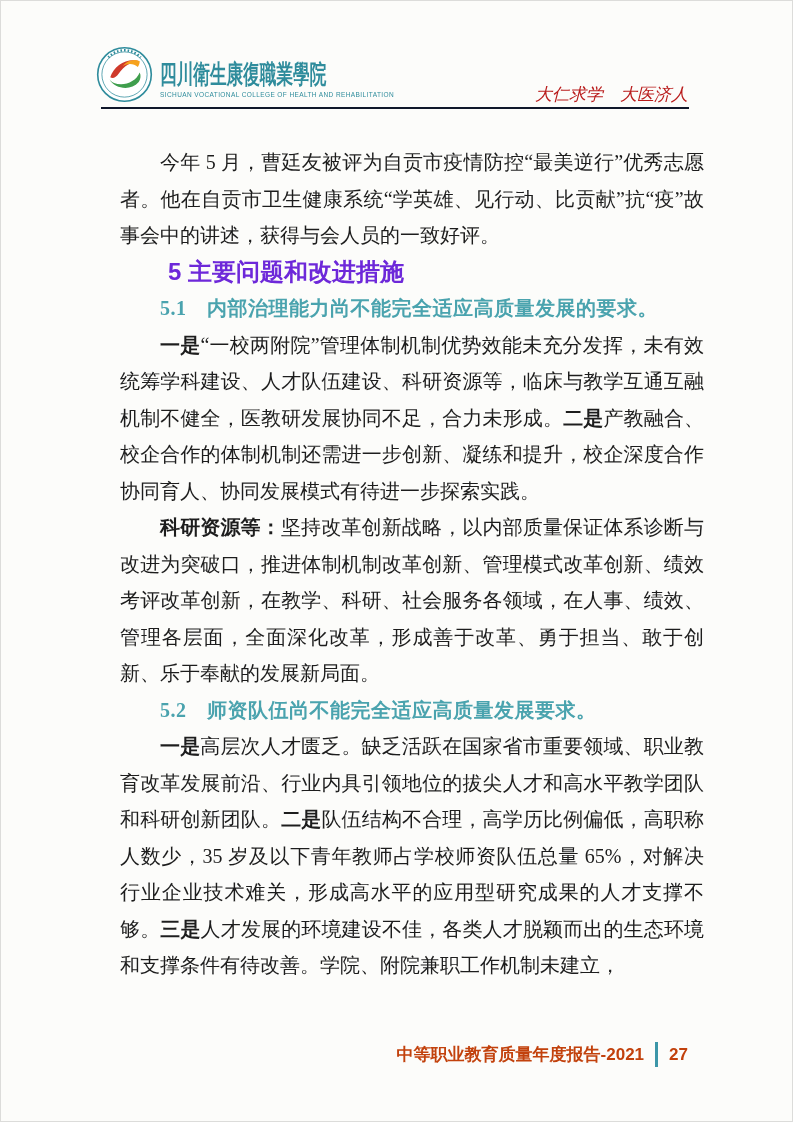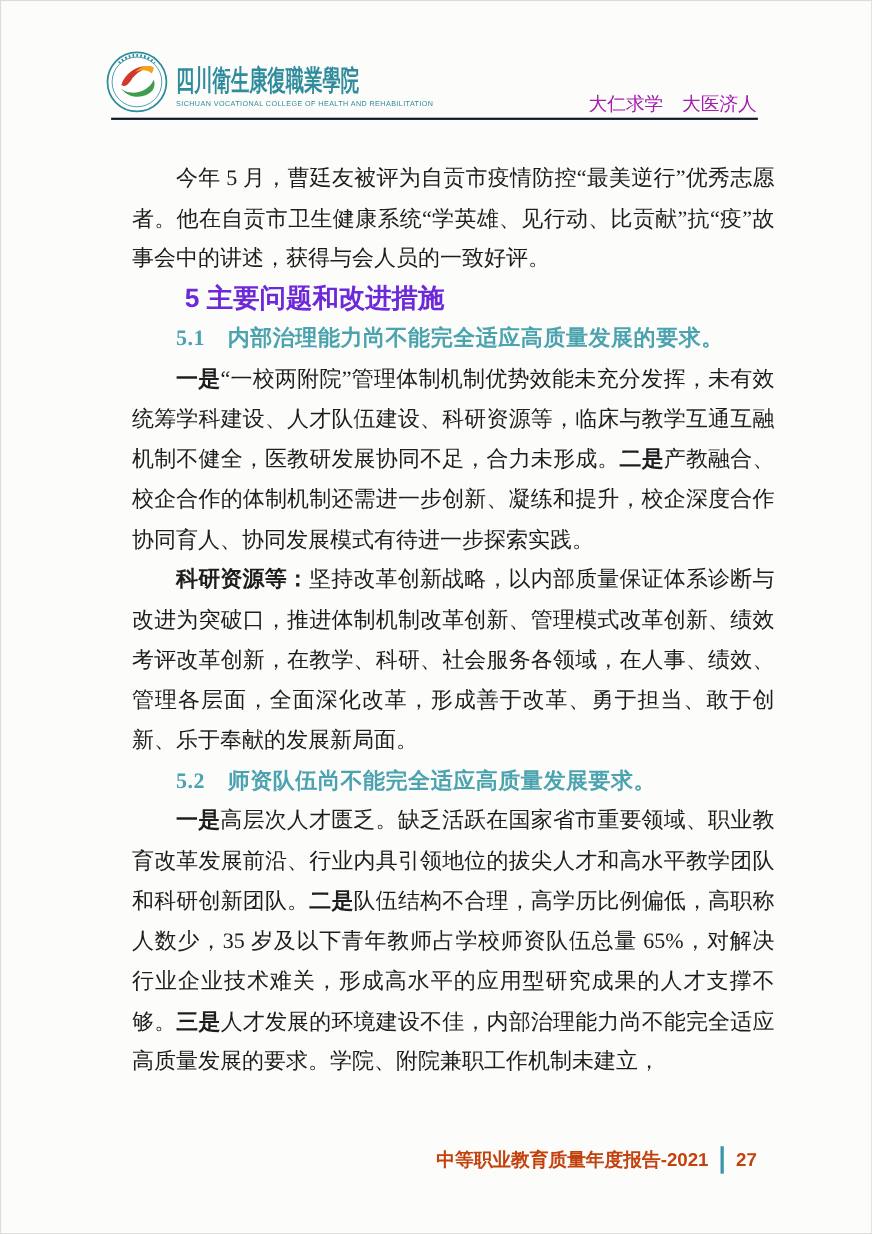--- a/index.html
+++ b/index.html
@@ -14,22 +14,22 @@
   .hdr{position:absolute;left:101px;top:46px;width:588px;height:61px;
        border-bottom:2px solid #0f172a;}
   .logo-row{position:absolute;left:-5px;top:0;display:flex;align-items:flex-start;}
   .seal{width:57px;height:57px;display:block;}
   .logo-text{margin-left:7px;padding-top:15px;}
   .name-zh{font-size:26px;line-height:27px;font-weight:bold;color:#2f8c9c;
            white-space:nowrap;transform:scaleX(0.64);transform-origin:left center;
            font-family:"DejaVu Serif",cursive;letter-spacing:0px;}
   .name-en{margin-top:3px;font-size:6.5px;line-height:7px;color:#2f8c9c;
            letter-spacing:0.4px;font-family:"Liberation Sans",sans-serif;white-space:nowrap;}
-  .motto{position:absolute;right:1px;bottom:1px;font-size:17px;color:#a21caf;
-         font-family:"Liberation Sans",sans-serif;white-space:nowrap;}
+  .motto{position:absolute;right:1px;bottom:1px;font-size:17px;color:#b91c1c;
+         font-family:"Liberation Sans",sans-serif;white-space:nowrap;font-style:italic;}
   .motto .gap{display:inline-block;width:17px;}
 
   
   .main{position:absolute;left:106px;top:144px;width:584px;
         font-size:20px;line-height:36.5px;text-align:justify;text-align-last:left;margin-left:14px;}
   .main p{margin:0;text-indent:2em;}
   .main b{font-weight:bold;}
   .h-main{margin:0;text-indent:2em;font-family:"Liberation Sans",sans-serif;
           font-weight:bold;font-size:24px;line-height:36.5px;color:#6d28d9;
           text-align:left;}
@@ -72,21 +72,21 @@
 
     <h2 class="h-main">5 主要问题和改进措施</h2>
     <h3 class="h-sub">5.1　内部治理能力尚不能完全适应高质量发展的要求。</h3>
 
     <p><b>一是</b><span>“一校两附院”管理体制机制优势效能未充分发挥，未有效统筹学科建设、人才队伍建设、科研资源等，临床与教学互通互融机制不健全，医教研发展协同不足，合力未形成。</span><b>二是</b><span>产教融合、校企合作的体制机制还需进一步创新、凝练和提升，校企深度合作协同育人、协同发展模式有待进一步探索实践。</span></p>
 
     <p><b>科研资源等：</b><span>坚持改革创新战略，以内部质量保证体系诊断与改进为突破口，推进体制机制改革创新、管理模式改革创新、绩效考评改革创新，在教学、科研、社会服务各领域，在人事、绩效、管理各层面，全面深化改革，形成善于改革、勇于担当、敢于创新、乐于奉献的发展新局面。</span></p>
 
     <h3 class="h-sub">5.2　师资队伍尚不能完全适应高质量发展要求。</h3>
 
-    <p><b>一是</b><span>高层次人才匮乏。缺乏活跃在国家省市重要领域、职业教育改革发展前沿、行业内具引领地位的拔尖人才和高水平教学团队和科研创新团队。</span><b>二是</b><span>队伍结构不合理，高学历比例偏低，高职称人数少，35 岁及以下青年教师占学校师资队伍总量 65%，对解决行业企业技术难关，形成高水平的应用型研究成果的人才支撑不够。</span><b>三是</b><span>人才发展的环境建设不佳，内部治理能力尚不能完全适应高质量发展的要求。学院、附院兼职工作机制未建立，</span></p>
+    <p><b>一是</b><span>高层次人才匮乏。缺乏活跃在国家省市重要领域、职业教育改革发展前沿、行业内具引领地位的拔尖人才和高水平教学团队和科研创新团队。</span><b>二是</b><span>队伍结构不合理，高学历比例偏低，高职称人数少，35 岁及以下青年教师占学校师资队伍总量 65%，对解决行业企业技术难关，形成高水平的应用型研究成果的人才支撑不够。</span><b>三是</b><span>人才发展的环境建设不佳，各类人才脱颖而出的生态环境和支撑条件有待改善。学院、附院兼职工作机制未建立，</span></p>
   </main>
 
   <footer class="ftr">
     <span>中等职业教育质量年度报告-2021</span>
     <span class="f-bar"></span>
     <span>27</span>
   </footer>
 
 </div>
 

